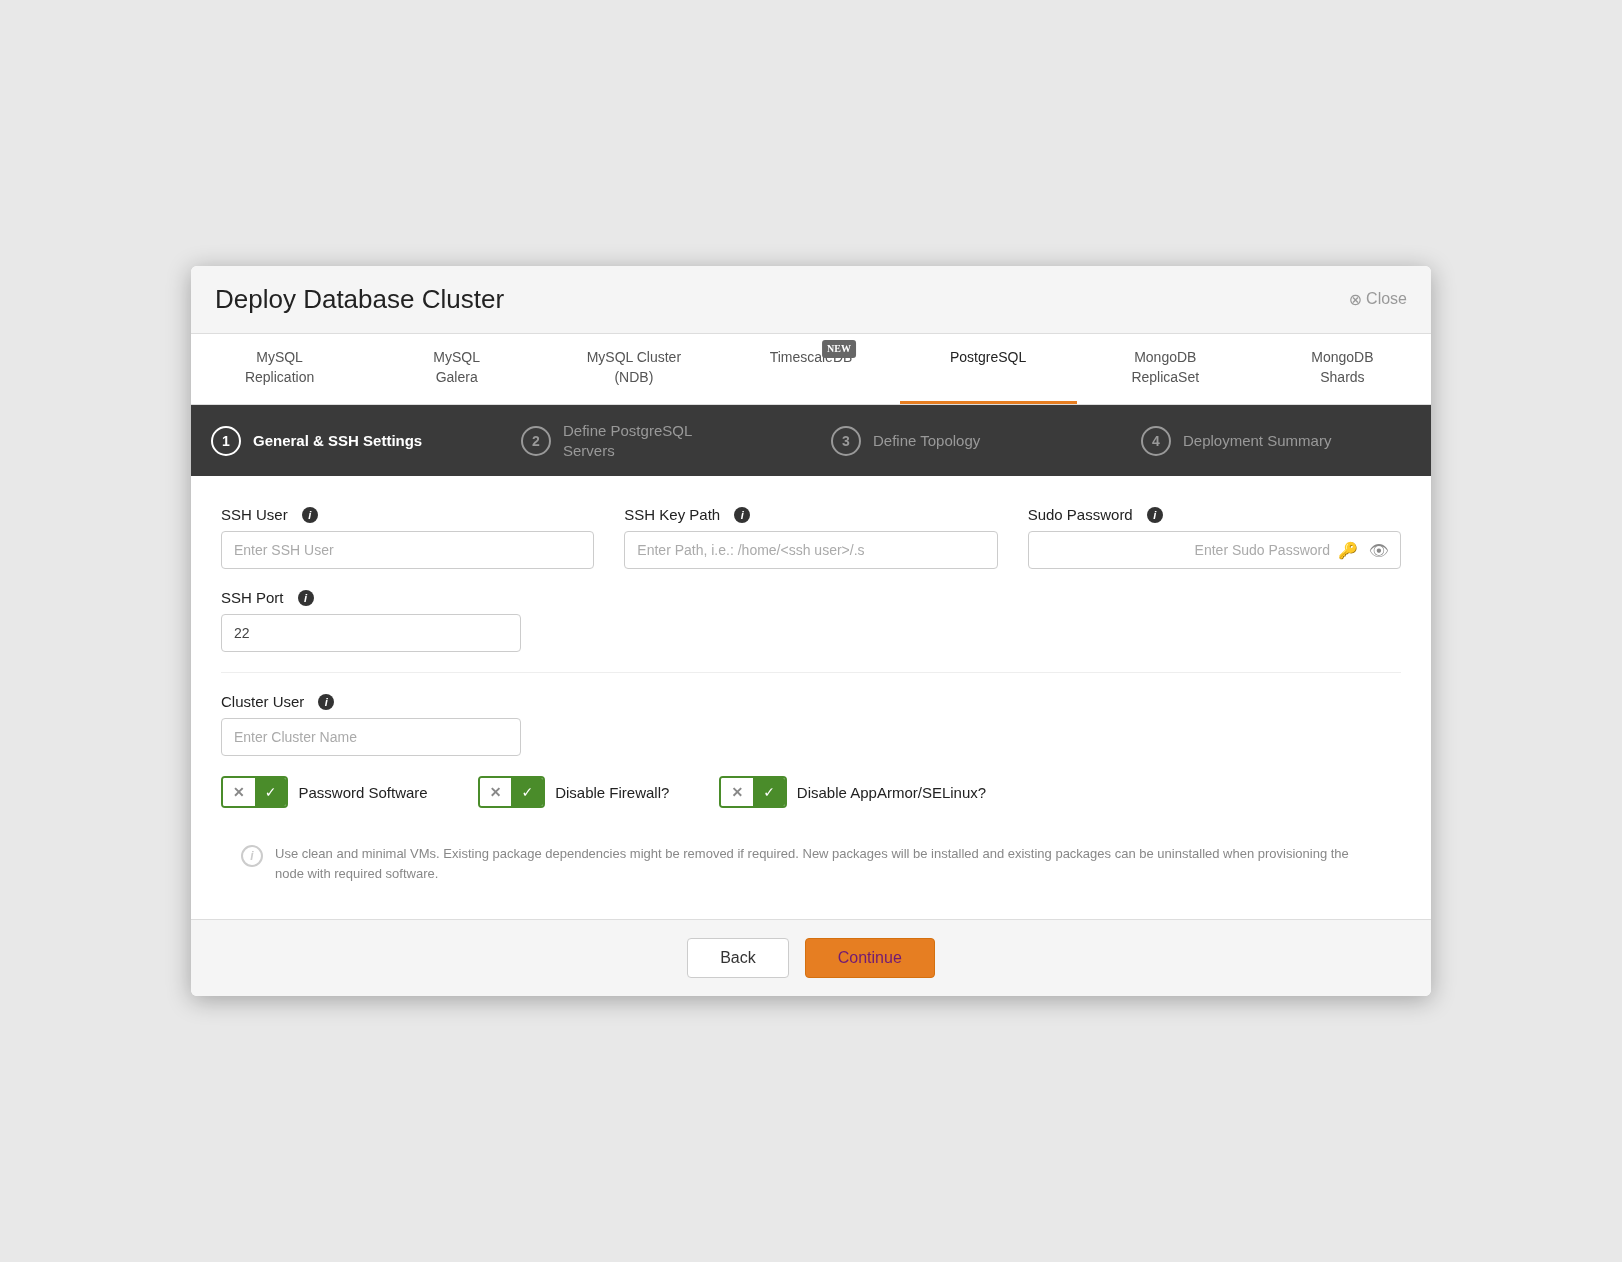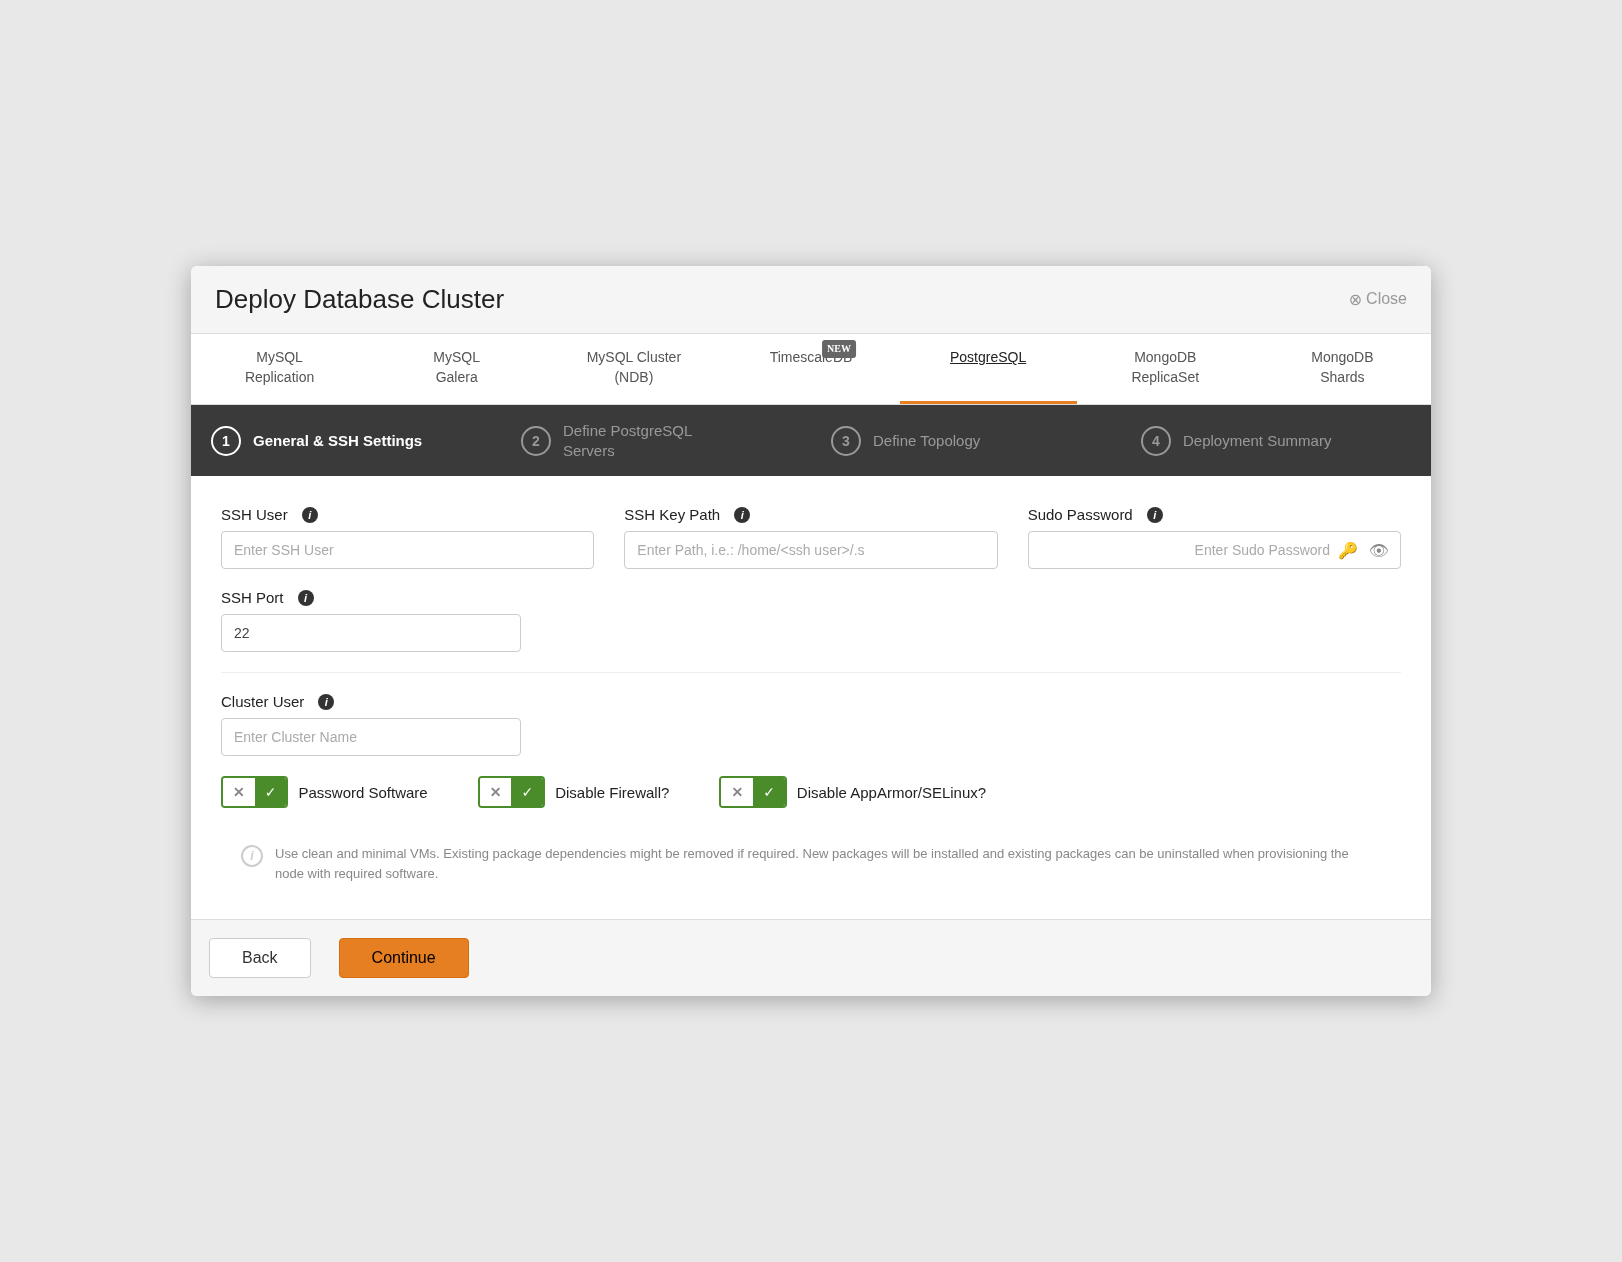--- a/index.html
+++ b/index.html
@@ -53,21 +53,20 @@
       color: #555;
       cursor: pointer;
       border-bottom: 3px solid transparent;
       position: relative;
       line-height: 1.4;
     }
     .tab-item.active {
       border-bottom: 3px solid #e67e22;
       color: #222;
       font-weight: 500;
-      text-decoration: underline;
     }
     .tab-badge {
       position: absolute;
       top: 6px;
       left: 50%;
       transform: translateX(-50%) translateX(28px);
       background: #666;
       color: #fff;
       font-size: 10px;
       padding: 2px 5px;
@@ -251,38 +250,39 @@
       font-style: italic;
       font-weight: bold;
       flex-shrink: 0;
       margin-top: 1px;
     }
     .footer-bar {
       background: #f5f5f5;
       border-top: 1px solid #ddd;
       padding: 18px;
       display: flex;
-      gap: 28px;
+      justify-content: center;
+      gap: 16px;
     }
     .btn-back {
       background: #fff;
       border: 1px solid #ccc;
       border-radius: 4px;
       padding: 10px 32px;
       font-size: 16px;
       color: #333;
       cursor: pointer;
     }
     .btn-continue {
       background: #e67e22;
       border: 1px solid #d4700f;
       border-radius: 4px;
       padding: 10px 32px;
       font-size: 16px;
-      color: #000000;
+      color: #701a75;
       cursor: pointer;
     }
   </style>
 </head>
 <body>
 
 <div class="modal">
 
   <div class="modal-header">
     <span class="modal-title">Deploy Database Cluster</span>

